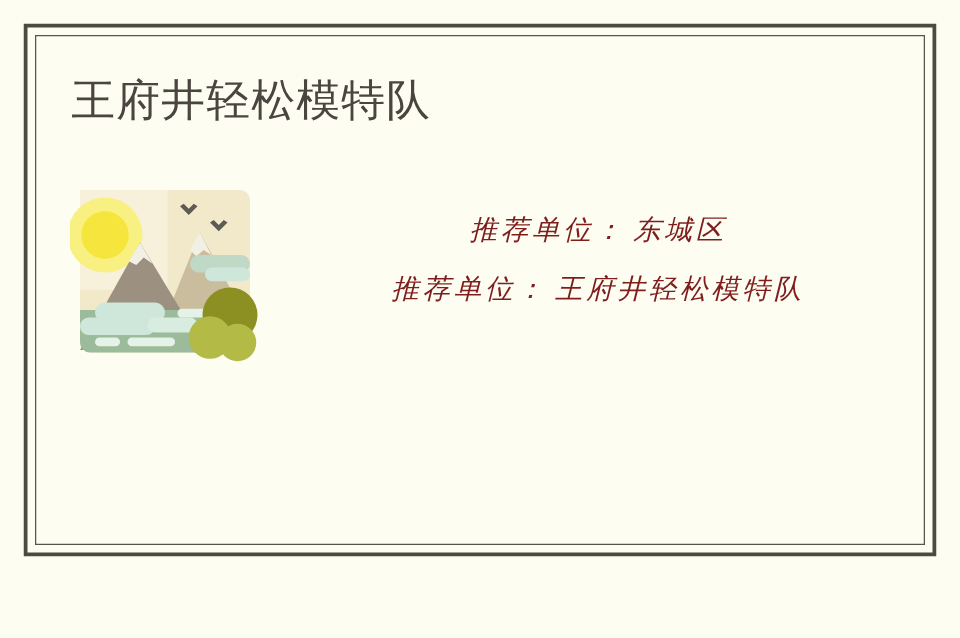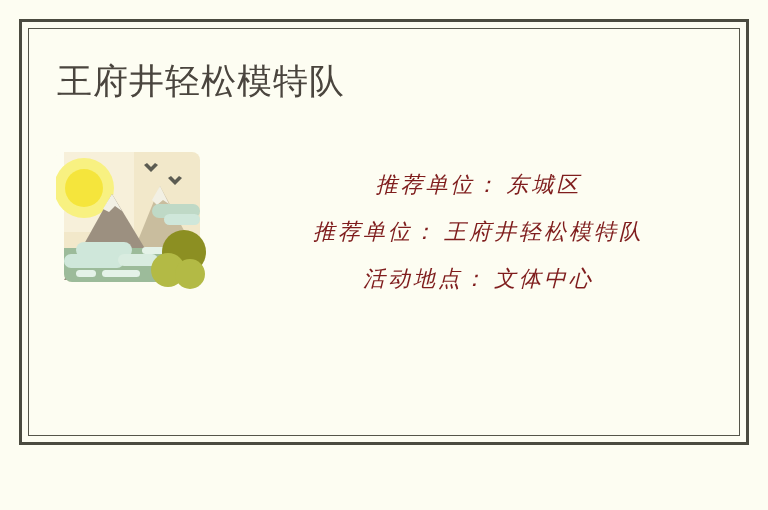--- a/index.html
+++ b/index.html
@@ -157,19 +157,16 @@
       </svg>
     </div>
 
     <div class="info">
       <div class="info-line">
         <span class="lbl">推荐单位：</span><span class="val">东城区</span>
       </div>
       <div class="info-line">
         <span class="lbl">推荐单位：</span><span class="val">王府井轻松模特队</span>
       </div>
-      <div class="info-line">
-        <span class="lbl">活动地点：</span><span class="val">文体中心</span>
-      </div>
     </div>
 
   </div>
 </div>
 
 </body></html>

